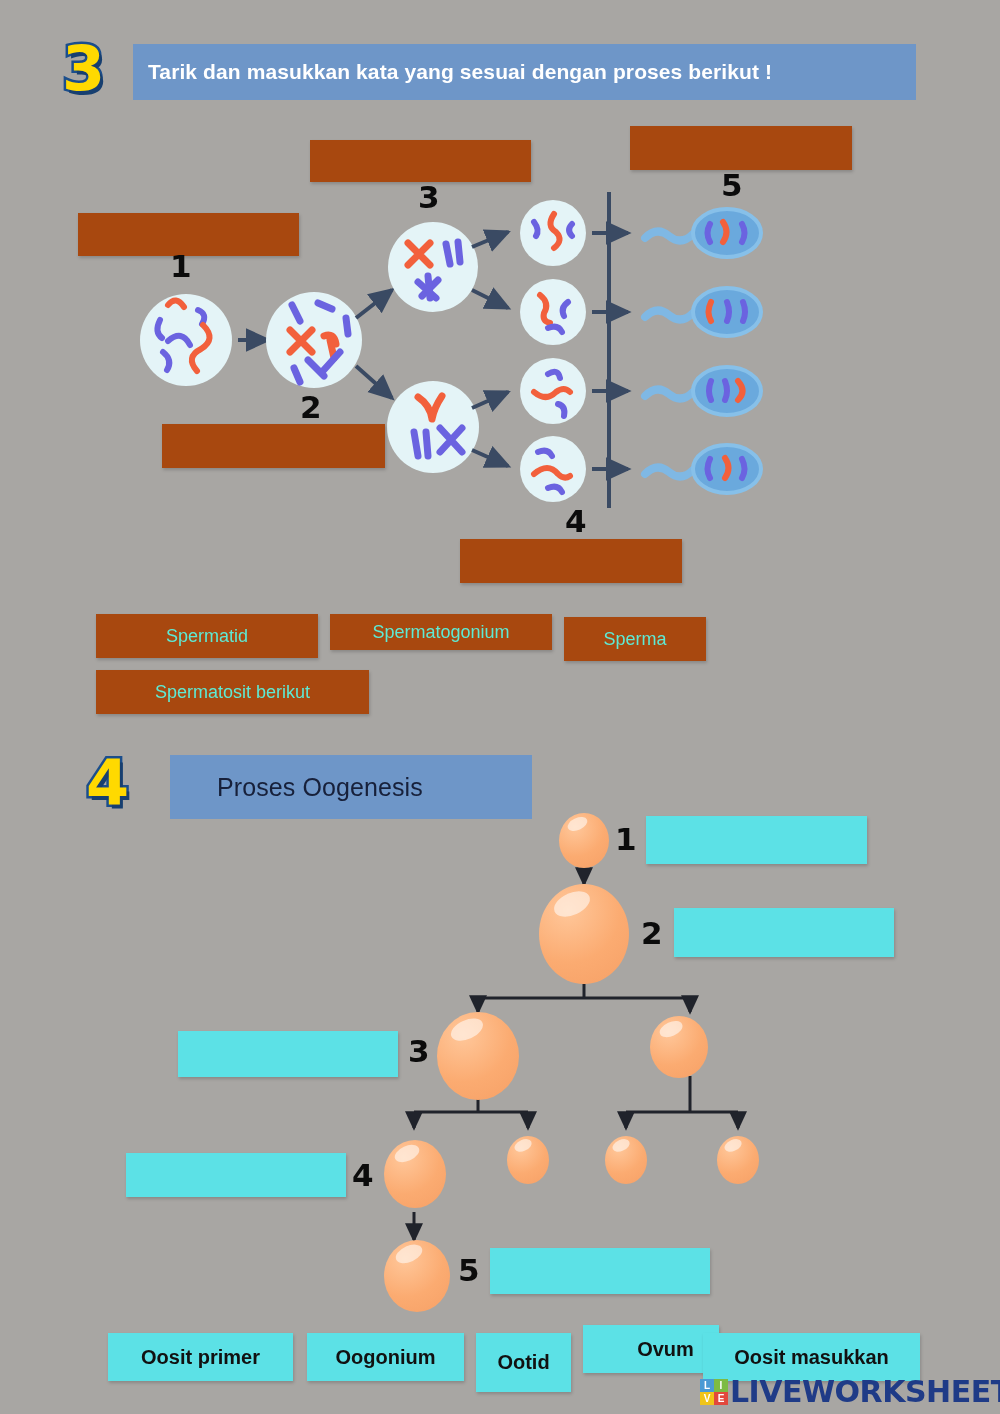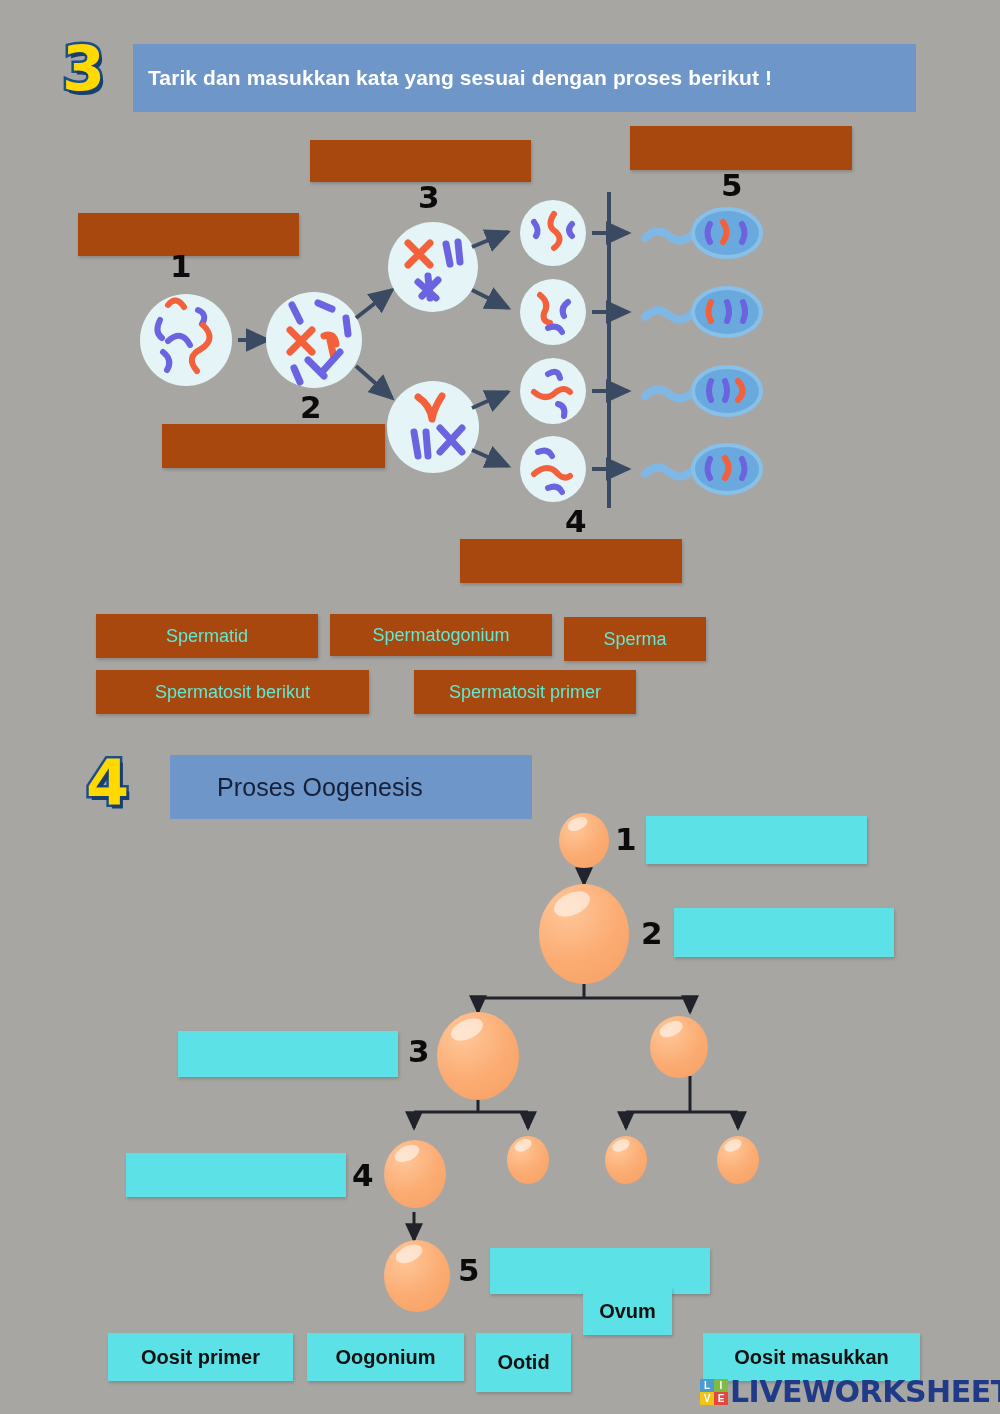--- a/index.html
+++ b/index.html
@@ -128,21 +128,21 @@
     letter-spacing:-.5px;
     font-family:"DejaVu Sans",sans-serif;
   }
 </style>
 </head>
 <body>
 
 <div class="page">
 
   <div class="sec-num" style="left:62px;top:38px;">3</div>
-  <div class="sec-bar" style="left:133px;top:44px;width:783px;height:68px;">
+  <div class="sec-bar" style="left:133px;top:44px;width:783px;height:56px;">
     <div class="sec-title">Tarik dan masukkan kata yang sesuai dengan proses berikut !</div>
   </div>
 
   <svg class="ov" width="1000" height="1414">
     <defs>
       <marker id="ah" markerWidth="7" markerHeight="7" refX="5.6" refY="3" orient="auto">
         <path d="M0,0 L6.5,3 L0,6 z" fill="#3a4a63"></path>
       </marker>
       <marker id="ahk" markerWidth="7" markerHeight="7" refX="5.6" refY="3" orient="auto">
         <path d="M0,0 L6.5,3 L0,6 z" fill="#20232b"></path>
@@ -287,24 +287,23 @@
   <div class="drop" style="left:460px;top:539px;width:222px;height:44px;"></div>
   <div class="drop" style="left:630px;top:126px;width:222px;height:44px;"></div>
 
   <div class="num-label" style="left:170px;top:251px;">1</div>
   <div class="num-label" style="left:300px;top:392px;">2</div>
   <div class="num-label" style="left:418px;top:182px;">3</div>
   <div class="num-label" style="left:565px;top:506px;">4</div>
   <div class="num-label" style="left:721px;top:170px;">5</div>
 
   <div class="chip" style="left:96px;top:614px;width:222px;height:44px;">Spermatid</div>
-  <div class="chip" style="left:330px;top:614px;width:222px;height:42px;">Spermatogonium</div>
+  <div class="chip" style="left:330px;top:614px;width:222px;height:36px;">Spermatogonium</div>
   <div class="chip" style="left:564px;top:617px;width:142px;height:44px;">Sperma</div>
   <div class="chip" style="left:96px;top:670px;width:273px;height:44px;">Spermatosit berikut</div>
-  <div class="chip" style="left:414px;top:670px;width:222px;height:44px;">Spermatosit primer</div>
 
   <div class="sec-num" style="left:86px;top:752px;">4</div>
   <div class="sec-bar plain" style="left:170px;top:755px;width:362px;height:64px;">
     <div class="sec-title">Proses Oogenesis</div>
   </div>
 
   <svg class="ov" width="1000" height="1414">
 
     <line x1="584" y1="868" x2="584" y2="884" stroke="#20232b" stroke-width="3" marker-end="url(#ahk)"></line>
 
@@ -389,21 +388,21 @@
 
   <div class="num-label" style="left:615px;top:824px;">1</div>
   <div class="num-label" style="left:641px;top:918px;">2</div>
   <div class="num-label" style="left:408px;top:1036px;">3</div>
   <div class="num-label" style="left:352px;top:1160px;">4</div>
   <div class="num-label" style="left:458px;top:1255px;">5</div>
 
   <div class="chip cyan" style="left:108px;top:1333px;width:185px;height:48px;">Oosit primer</div>
   <div class="chip cyan" style="left:307px;top:1333px;width:157px;height:48px;">Oogonium</div>
   <div class="chip cyan" style="left:476px;top:1333px;width:95px;height:59px;">Ootid</div>
-  <div class="chip cyan" style="left:583px;top:1287px;width:89px;height:48px;">Ovum</div>
+  <div class="chip cyan" style="left:583px;top:1325px;width:107px;height:48px;padding-left:29px;">Ovum</div>
   <div class="chip cyan" style="left:703px;top:1333px;width:217px;height:48px;">Oosit masukkan</div>
 
   <div class="wm" style="left:700px;top:1374px;">
     <div class="lw-grid">
       <span class="c1">L</span>
       <span class="c2">I</span>
       <span class="c3">V</span>
       <span class="c4">E</span>
     </div>
     <div class="lw-text">LIVEWORKSHEETS</div>

